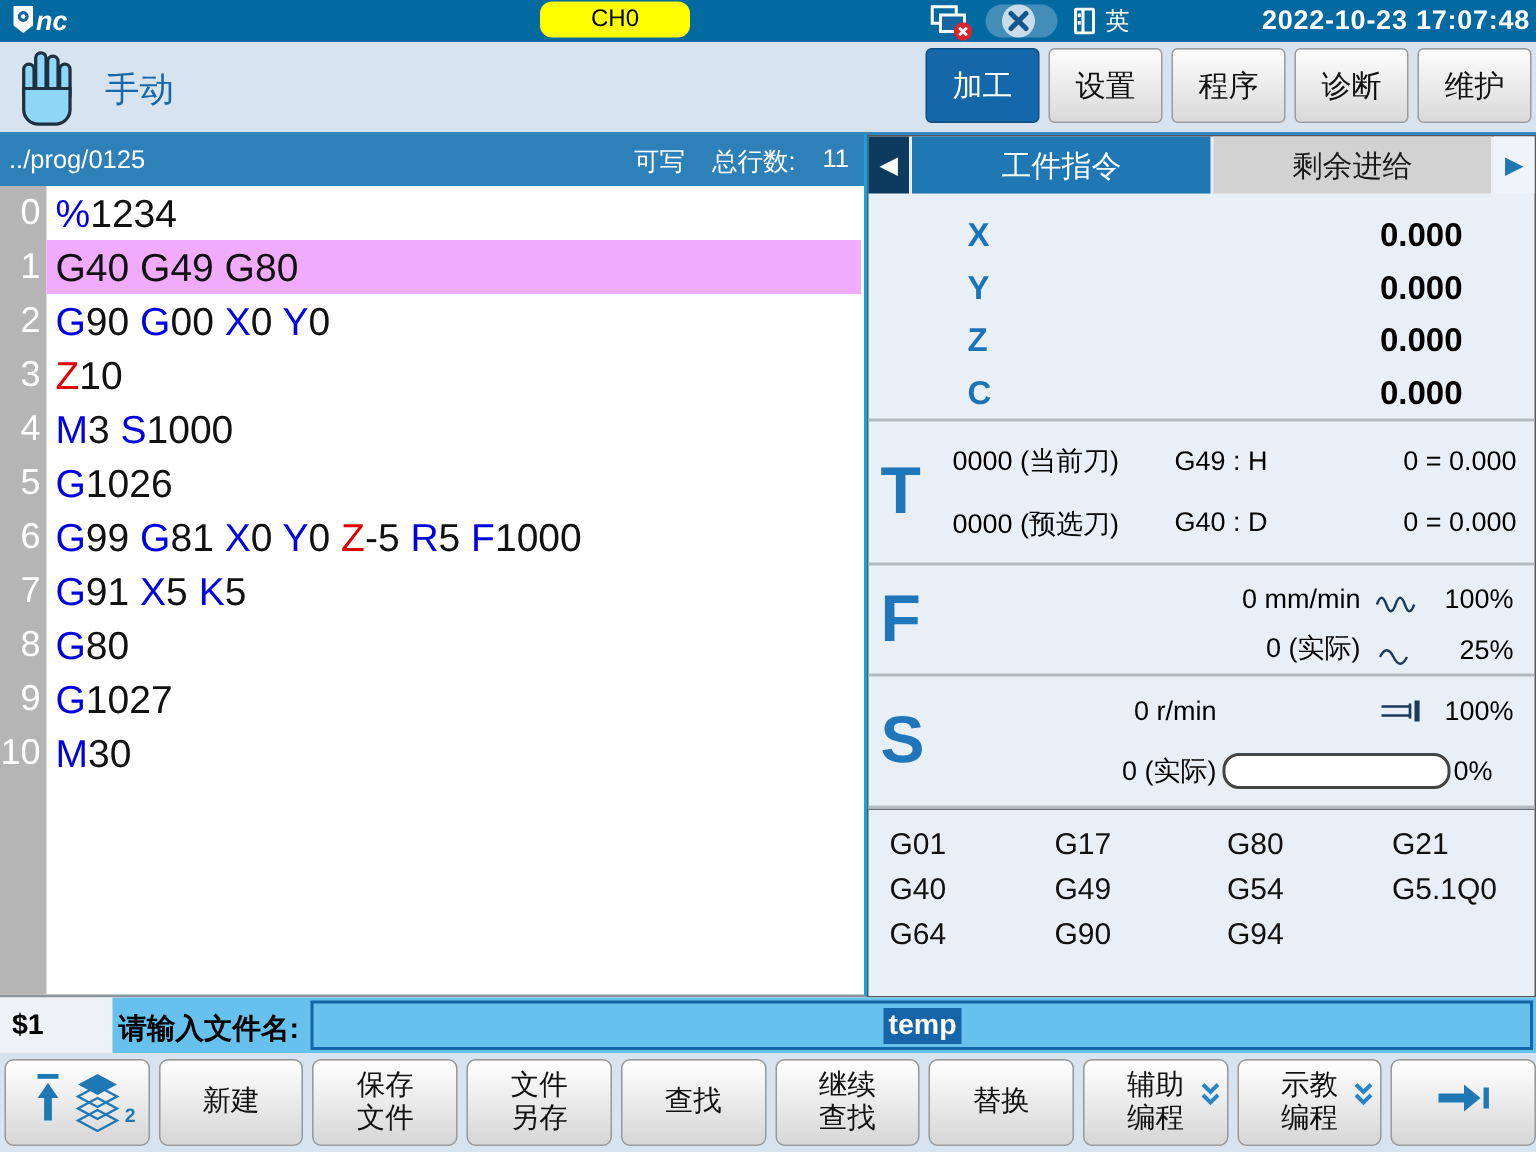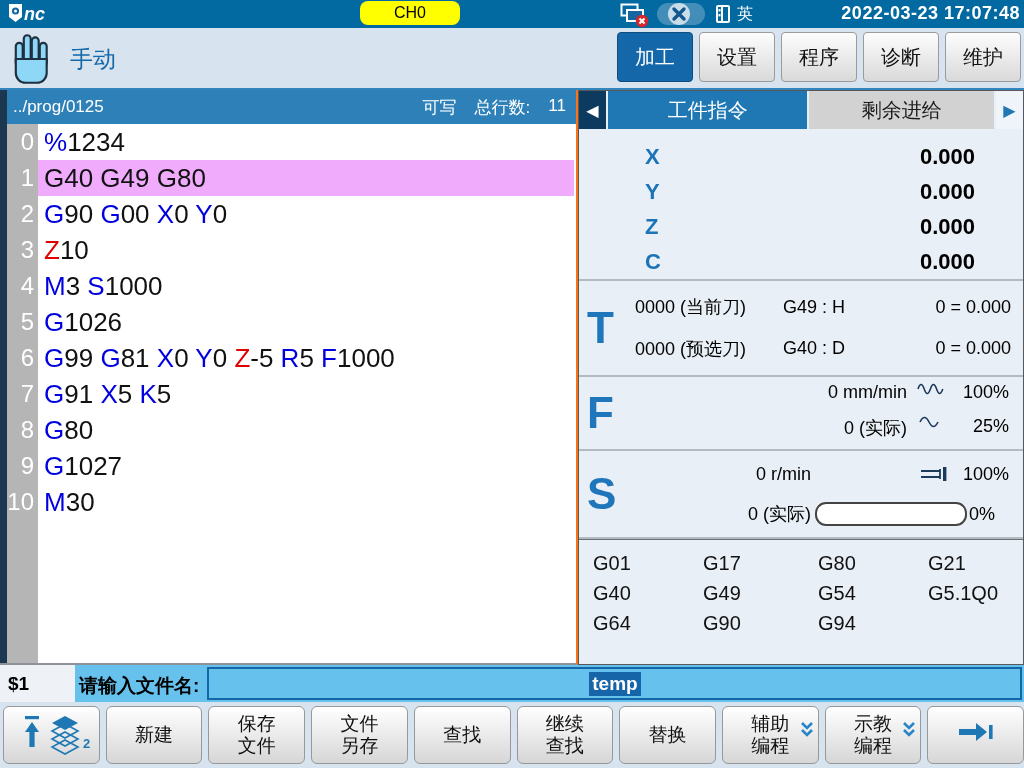--- a/index.html
+++ b/index.html
@@ -24,22 +24,22 @@
     border-bottom:2px solid #3186bd;box-sizing:border-box;}
   .hand{position:absolute;left:10px;top:4px;}
   .mode{position:absolute;left:70px;top:16px;font-size:23px;font-weight:normal;color:#1467a8;}
   .tabs{position:absolute;right:3px;top:4px;display:flex;gap:6px;}
   .tab{width:76px;height:50px;display:flex;align-items:center;justify-content:center;
     font-size:20px;border-radius:4px;box-sizing:border-box;}
   .tab.active{background:#1467a8;color:#fff;border:1px solid #0d4d7f;}
   .tab.inactive{background:linear-gradient(#fdfdfd,#d9d9d9);border:1px solid #9b9b9b;color:#111;}
   
   .editor{position:absolute;left:0;top:90px;width:578px;height:575px;background:#fff;
-    border-right:2px solid #f97316;border-bottom:2px solid #8e9399;box-sizing:border-box;
-    display:flex;flex-direction:row;}
+    border-right:2px solid #0ea5e9;border-bottom:2px solid #8e9399;box-sizing:border-box;
+    display:flex;flex-direction:column;}
   .navy-strip{width:7px;background:#1c3750;}
   .editor-body{flex:1;display:flex;flex-direction:column;min-width:0;}
   .editor-header{height:34px;background:#2e81b8;color:#fff;font-size:17px;display:flex;
     align-items:center;padding:0 10px 0 6px;}
   .eh-path{flex:1;}
   .eh-right{display:flex;gap:18px;}
   .code{flex:1;display:flex;min-height:0;}
   .gutter{width:31px;background:#b5b5b5;}
   .lnum{height:36px;line-height:36px;text-align:right;padding-right:4px;color:#fff;font-size:24px;}
   .lines{flex:1;min-width:0;}
@@ -63,21 +63,21 @@
   .sec{position:relative;box-sizing:border-box;border-bottom:2px solid #b3bac0;
     display:flex;flex-direction:column;justify-content:space-evenly;}
   .big-letter{position:absolute;left:8px;top:50%;transform:translateY(-50%);
     font-size:44px;font-weight:bold;color:#2076ba;}
   .tool-sec{height:96px;}
   .tool-row{display:flex;align-items:center;height:30px;font-size:18px;color:#000;}
   .tool-num{margin-left:56px;width:148px;}
   .tool-comp{width:120px;}
   .tool-val{margin-left:auto;margin-right:12px;text-align:center;}
   .feed-sec{height:74px;}
-  .frow{display:flex;align-items:flex-start;height:28px;font-size:18px;color:#000;padding-left:64px;}
+  .frow{display:flex;align-items:flex-end;height:28px;font-size:18px;color:#000;padding-left:64px;}
   .f-val{flex:1;text-align:right;}
   .f-ico{width:46px;display:flex;justify-content:center;align-items:center;}
   .f-pct{width:56px;text-align:right;margin-right:14px;}
   .spin-sec{height:88px;}
   .srow{display:flex;align-items:center;height:34px;font-size:18px;color:#000;padding-left:48px;}
   .s-val{width:184px;text-align:right;}
   .s-ico{margin-left:auto;display:flex;align-items:center;}
   .s-pct{width:58px;text-align:right;margin-right:14px;}
   .s-bar{width:148px;height:20px;background:#fff;border:2px solid #444;border-radius:11px;margin-left:4px;}
   .s-pct2{margin-left:2px;}
@@ -134,21 +134,21 @@
   </span>
   <span class="tb-ico ico-book">
     <svg width="14" height="18" viewBox="0 0 14 18">
       <rect x="1" y="1" width="12" height="16" rx="1" fill="none" stroke="#fff" stroke-width="2"></rect>
       <line x1="6" y1="1" x2="6" y2="17" stroke="#fff" stroke-width="2"></line>
       <rect x="2.5" y="4" width="2" height="2.4" fill="#fff"></rect>
       <rect x="2.5" y="9" width="2" height="2.4" fill="#fff"></rect>
     </svg>
   </span>
   <span class="lang">英</span>
-  <span class="datetime">2022-03-23 17:07:48</span>
+  <span class="datetime">2022-10-23 17:07:48</span>
 </div>
 
 <div class="navbar">
   <span class="hand">
     <svg width="44" height="54" viewBox="0 0 40 50">
       <g fill="#8ed7f7" stroke="#1f3040" stroke-width="2">
         <rect x="5" y="10" width="6.4" height="22" rx="3.2"></rect>
         <rect x="12.4" y="3" width="6.4" height="29" rx="3.2"></rect>
         <rect x="19.8" y="5" width="6.4" height="27" rx="3.2"></rect>
         <rect x="27.2" y="10" width="6.4" height="22" rx="3.2"></rect>

